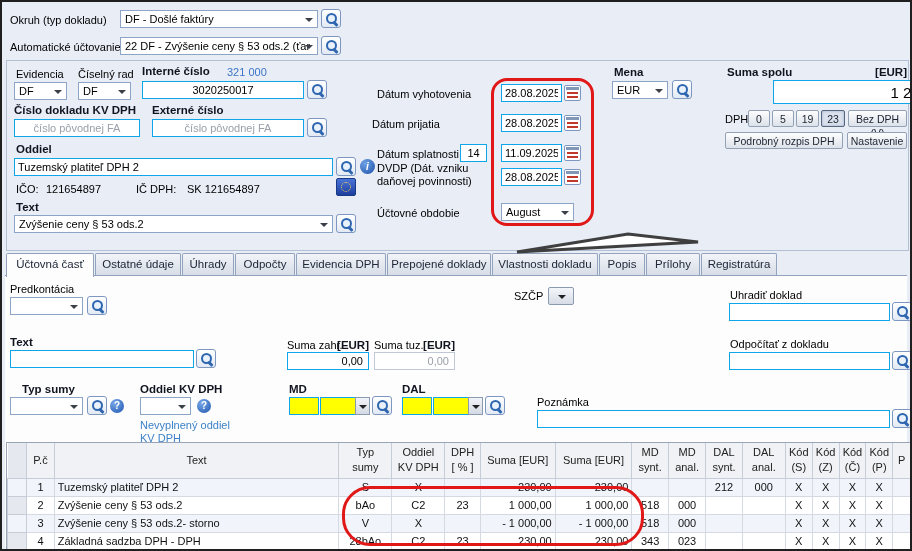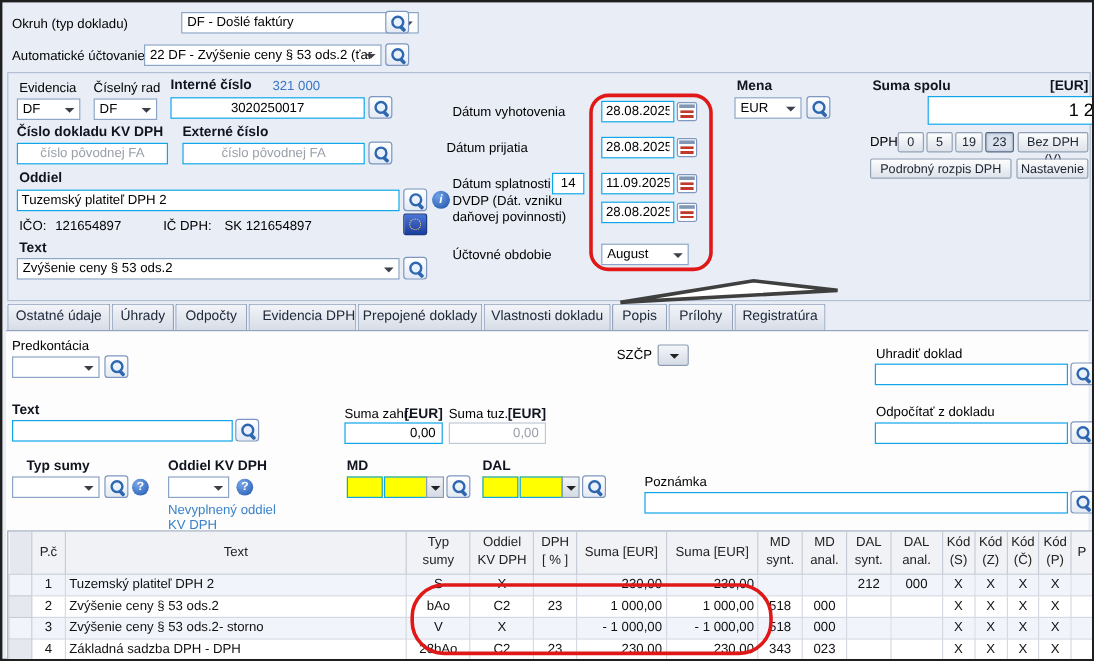--- a/index.html
+++ b/index.html
@@ -73,21 +73,21 @@
        border:3px solid #3f3f3f;border-radius:20px;z-index:41;display:flex;align-items:center;justify-content:center;
        text-align:center;font-size:19px;color:#000;padding:2px 12px;line-height:1.32;}
   .tailsvg{position:absolute;left:0;top:0;pointer-events:none;z-index:40;}
 </style>
 </head>
 <body>
 
 <div id="app">
 
   <div class="lbl" style="left:8px;top:12px;">Okruh (typ dokladu)</div>
-  <div class="combo" style="left:118px;top:8px;width:198px;margin-left:31px;">
+  <div class="combo" style="left:118px;top:8px;width:198px;">
     <span>DF - Došlé faktúry</span><span class="arr"></span>
   </div>
   <span class="mag" style="left:319px;top:7px;">
       <i class="magi"></i>
     </span>
 
   <div class="lbl" style="left:8px;top:39px;">Automatické účtovanie</div>
   <div class="combo" style="left:118px;top:35px;width:198px;">
     <span>22 DF - Zvýšenie ceny § 53 ods.2 (ťar</span><span class="arr"></span>
   </div>
@@ -188,24 +188,25 @@
   <div class="lbl" style="left:723px;top:111px;">DPH</div>
   <div class="btn" style="left:746px;top:108px;width:22px;height:17px;">0</div>
   <div class="btn" style="left:770px;top:108px;width:22px;height:17px;">5</div>
   <div class="btn" style="left:794px;top:108px;width:23px;height:17px;">19</div>
   <div class="btn sel" style="left:819px;top:108px;width:24px;height:17px;">23</div>
   <div class="btn" style="left:846px;top:108px;width:59px;height:17px;">Bez DPH (V)</div>
   <div class="btn" style="left:723px;top:130px;width:118px;height:17px;">Podrobný rozpis DPH</div>
   <div class="btn" style="left:845px;top:130px;width:60px;height:17px;">Nastavenie</div>
 
   <div class="tabbar">
+      <div class="tab active" style="width: 88px;">Účtovná časť</div>
       <div class="tab" style="width: 86px;">Ostatné údaje</div>
       <div class="tab" style="width: 52px;">Úhrady</div>
       <div class="tab" style="width: 60px;">Odpočty</div>
-      <div class="tab" style="width: 90px; text-align: right;">Evidencia DPH</div>
+      <div class="tab" style="width: 90px;">Evidencia DPH</div>
       <div class="tab" style="width: 104px;">Prepojené doklady</div>
       <div class="tab" style="width: 106px;">Vlastnosti dokladu</div>
       <div class="tab" style="width: 46px;">Popis</div>
       <div class="tab" style="width: 54px;">Prílohy</div>
       <div class="tab" style="width: 76px;">Registratúra</div>
     </div>
 
   <div class="panel"></div>
 
   <div class="lbl" style="left:8px;top:281px;">Predkontácia</div>

